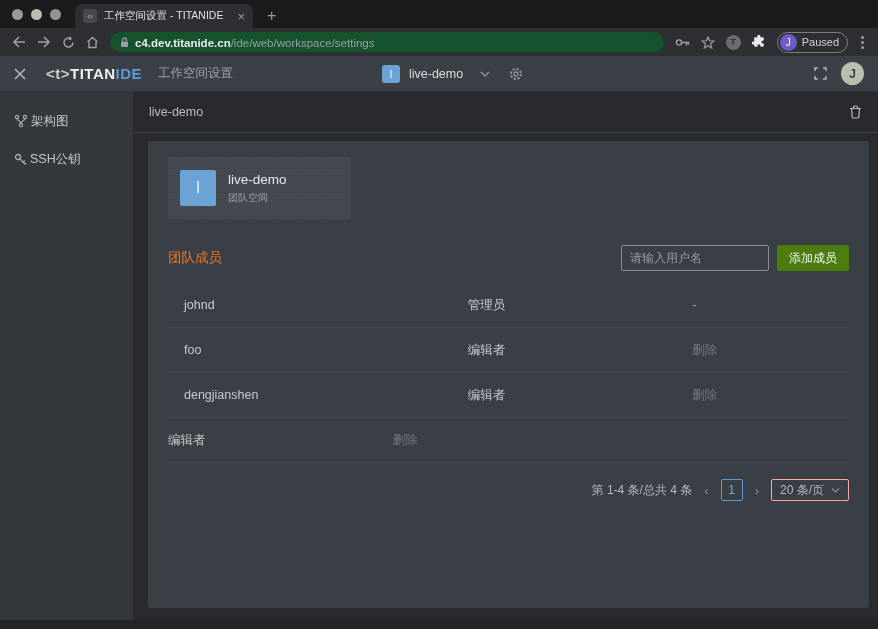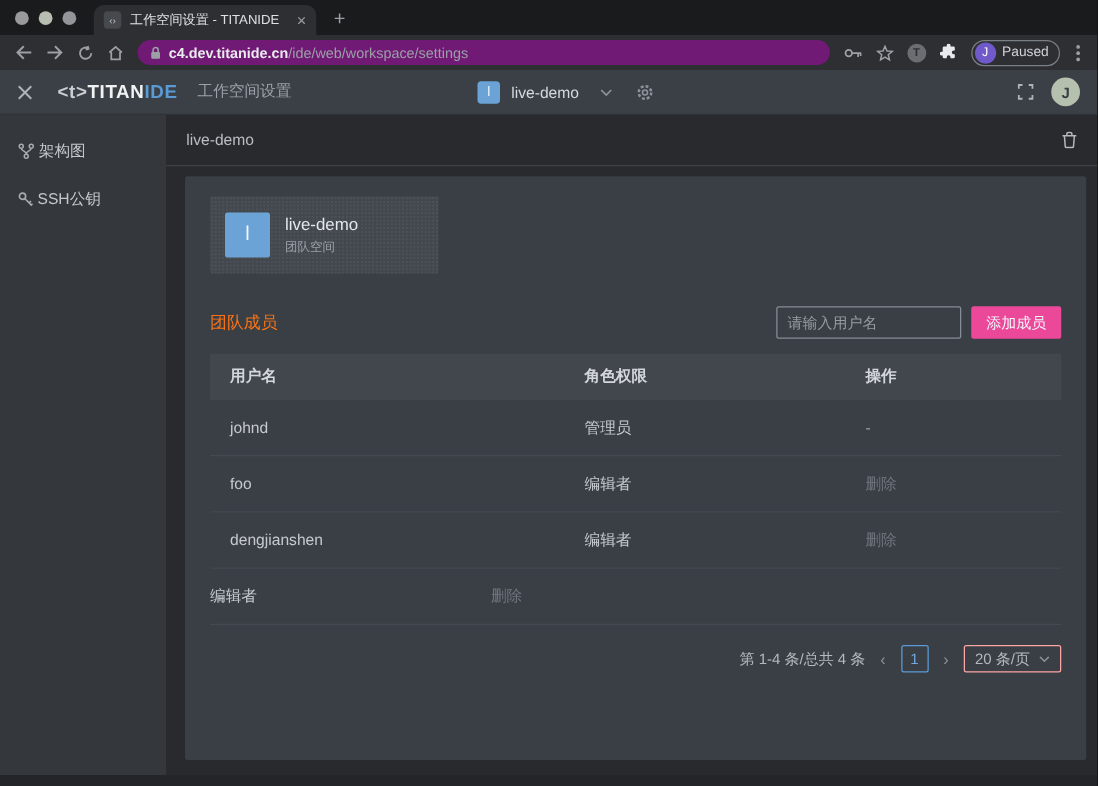--- a/index.html
+++ b/index.html
@@ -16,21 +16,21 @@
   .light.grn { background:#949599; }
   .tab { width:178px; height:24px; background:#2d2f33; border-radius:8px 8px 0 0; display:flex; align-items:center; gap:7px; padding:0 8px; }
   .favicon { width:14px; height:14px; border-radius:3px; background:#46494e; color:#c7cbd0; font-size:8px; display:flex; align-items:center; justify-content:center; flex:none; }
   .tab-title { color:#dfe2e5; font-size:10.5px; white-space:nowrap; overflow:hidden; text-overflow:ellipsis; flex:1; }
   .tab-close { color:#9aa0a6; font-size:13px; line-height:1; cursor:default; }
   .newtab { color:#9aa0a6; font-size:16px; margin-left:14px; padding-bottom:3px; }
 
   .toolbar { height:28px; background:#2d2f33; display:flex; align-items:center; gap:11px; padding:0 12px; }
   .nav-ic { color:#9aa0a6; display:flex; align-items:center; }
   .nav-ic svg { display:block; }
-  .omnibox { flex:1; height:20px; background:#701a75; border-radius:10px; display:flex; align-items:center; gap:6px; padding:0 10px; color:#9aa0a6; }
+  .omnibox { flex:1; height:20px; background:#14532d; border-radius:10px; display:flex; align-items:center; gap:6px; padding:0 10px; color:#9aa0a6; }
   .omnibox .host { color:#e8eaed; font-size:11.5px; font-weight:bold; }
   .omnibox .path { color:#9aa0a6; font-size:11.5px; }
   .ext-circle { width:15px; height:15px; border-radius:50%; background:#6a6d72; color:#2d2f33; font-size:9px; font-weight:bold; display:flex; align-items:center; justify-content:center; }
   .profile-chip { display:flex; align-items:center; gap:5px; border:1px solid #7a7e85; border-radius:11px; height:21px; padding:0 8px 0 2px; }
   .profile-ava { width:17px; height:17px; border-radius:50%; background:#7059c8; color:#fff; font-size:10px; display:flex; align-items:center; justify-content:center; }
   .paused-txt { color:#cfd3d8; font-size:11px; }
   .kebab { display:flex; flex-direction:column; gap:2px; padding:0 2px; }
   .kebab i { width:3px; height:3px; border-radius:50%; background:#9aa0a6; }
 
   
@@ -67,21 +67,21 @@
              background-size:3px 3px; border-radius:2px; display:flex; align-items:center; gap:12px; padding:0 12px; }
   .card-ava { width:36px; height:36px; border-radius:2px; background:#6ba3d6; color:#f0f6fb; font-size:16px; display:flex; align-items:center; justify-content:center; flex:none; }
   .card-name { color:#e4e7ea; font-size:13.5px; margin-bottom:4px; }
   .card-type { color:#9aa0a6; font-size:10px; }
 
   .team-row { margin-top:26px; display:flex; align-items:center; }
   .team-title { color:#f97316; font-size:13.5px; }
   .team-right { margin-left:auto; display:flex; align-items:center; gap:8px; }
   .member-input { width:148px; height:26px; background:transparent; border:1px solid #878d94; border-radius:2px; color:#d5d9dd; font-size:12px; padding:0 8px; outline:none; font-family:inherit; }
   .member-input::placeholder { color:#959ba1; }
-  .add-btn { height:26px; padding:0 12px; background:#ec4899; border:none; border-radius:2px; color:#f2f7fb; font-size:12px; cursor:pointer; font-family:inherit; }
+  .add-btn { height:26px; padding:0 12px; background:#4d7c0f; border:none; border-radius:2px; color:#f2f7fb; font-size:12px; cursor:pointer; font-family:inherit; }
 
   .table { margin-top:12px; }
   .thead { display:flex; height:37px; align-items:center; background:#42474e; color:#d3d7db; font-size:12.5px; font-weight:bold; }
   .trow { display:flex; height:45px; align-items:center; border-bottom:1px solid #434950; color:#c6cad0; font-size:12.5px; }
   .c1 { width:44%; padding-left:16px; }
   .c2 { width:33%; }
   .c3 { width:23%; }
   .dim { color:#70767d; }
   .dash { color:#9aa0a6; }
 
@@ -254,25 +254,20 @@
 
         <div class="team-row">
           <span class="team-title">团队成员</span>
           <span class="team-right">
             <input class="member-input" placeholder="请输入用户名" style="">
             <button class="add-btn">添加成员</button>
           </span>
         </div>
 
         <div class="table">
-          <div class="thead">
-            <span class="c1">用户名</span>
-            <span class="c2">角色权限</span>
-            <span class="c3">操作</span>
-          </div>
           <div class="trow">
             <span class="c1">johnd</span>
             <span class="c2">管理员</span>
             <span class="c3 dash">-</span>
           </div>
           <div class="trow">
             <span class="c1">foo</span>
             <span class="c2">编辑者</span>
             <span class="c3 dim">删除</span>
           </div>

